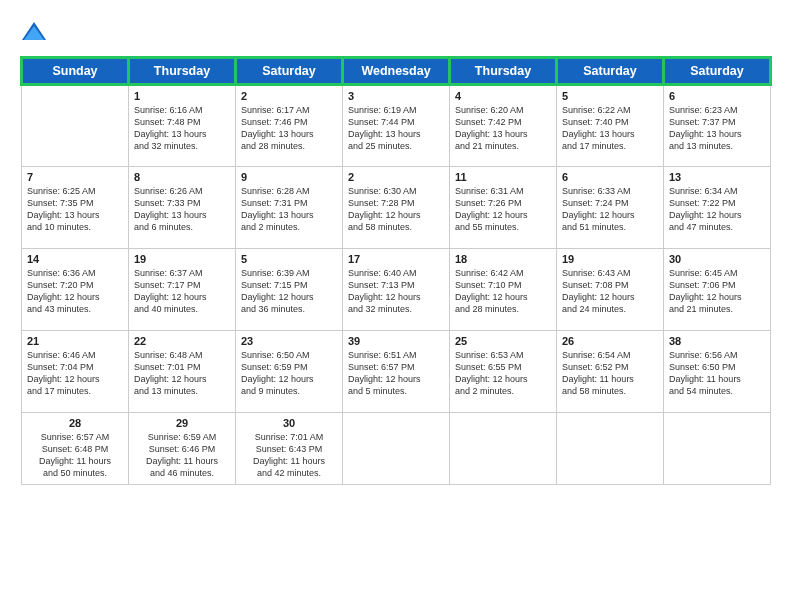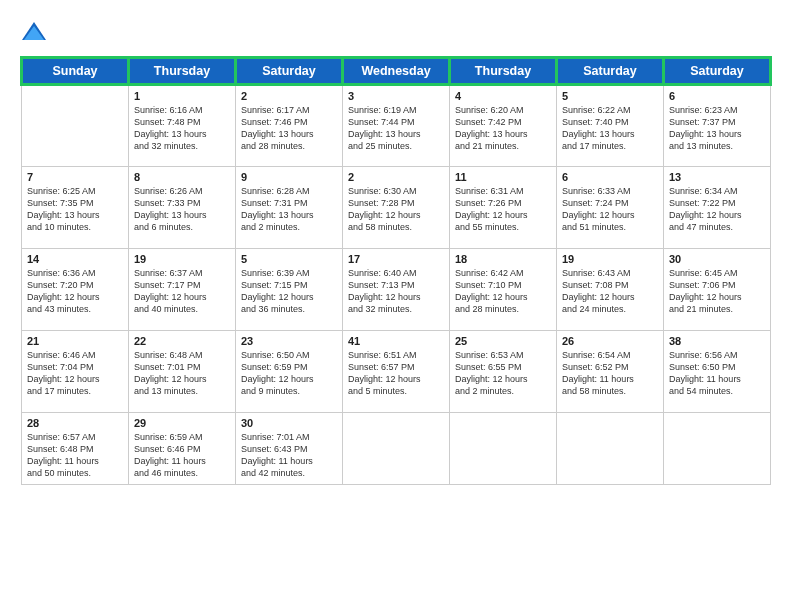--- a/index.html
+++ b/index.html
@@ -89,20 +89,21 @@
       display: block;
       margin-bottom: 2px;
     }
     .day-info {
       font-size: 9px;
       color: #333;
       line-height: 1.35;
     }
     .last-row td {
       height: 70px;
+      text-align: center;
     }
   </style>
 </head>
 <body>
 
 <div class="page">
   <div class="header">
     <div class="logo">
       <svg class="logo-icon" viewBox="0 0 28 28">
         <polygon points="14,4 26,22 2,22" fill="#1565c0"></polygon>
@@ -226,21 +227,21 @@
           </td>
           <td>
             <span class="day-num">22</span>
             <div class="day-info">Sunrise: 6:48 AM<br>Sunset: 7:01 PM<br>Daylight: 12 hours<br>and 13 minutes.</div>
           </td>
           <td>
             <span class="day-num">23</span>
             <div class="day-info">Sunrise: 6:50 AM<br>Sunset: 6:59 PM<br>Daylight: 12 hours<br>and 9 minutes.</div>
           </td>
           <td>
-            <span class="day-num">41</span>
+            <span class="day-num">39</span>
             <div class="day-info">Sunrise: 6:51 AM<br>Sunset: 6:57 PM<br>Daylight: 12 hours<br>and 5 minutes.</div>
           </td>
           <td>
             <span class="day-num">25</span>
             <div class="day-info">Sunrise: 6:53 AM<br>Sunset: 6:55 PM<br>Daylight: 12 hours<br>and 2 minutes.</div>
           </td>
           <td>
             <span class="day-num">26</span>
             <div class="day-info">Sunrise: 6:54 AM<br>Sunset: 6:52 PM<br>Daylight: 11 hours<br>and 58 minutes.</div>
           </td>

